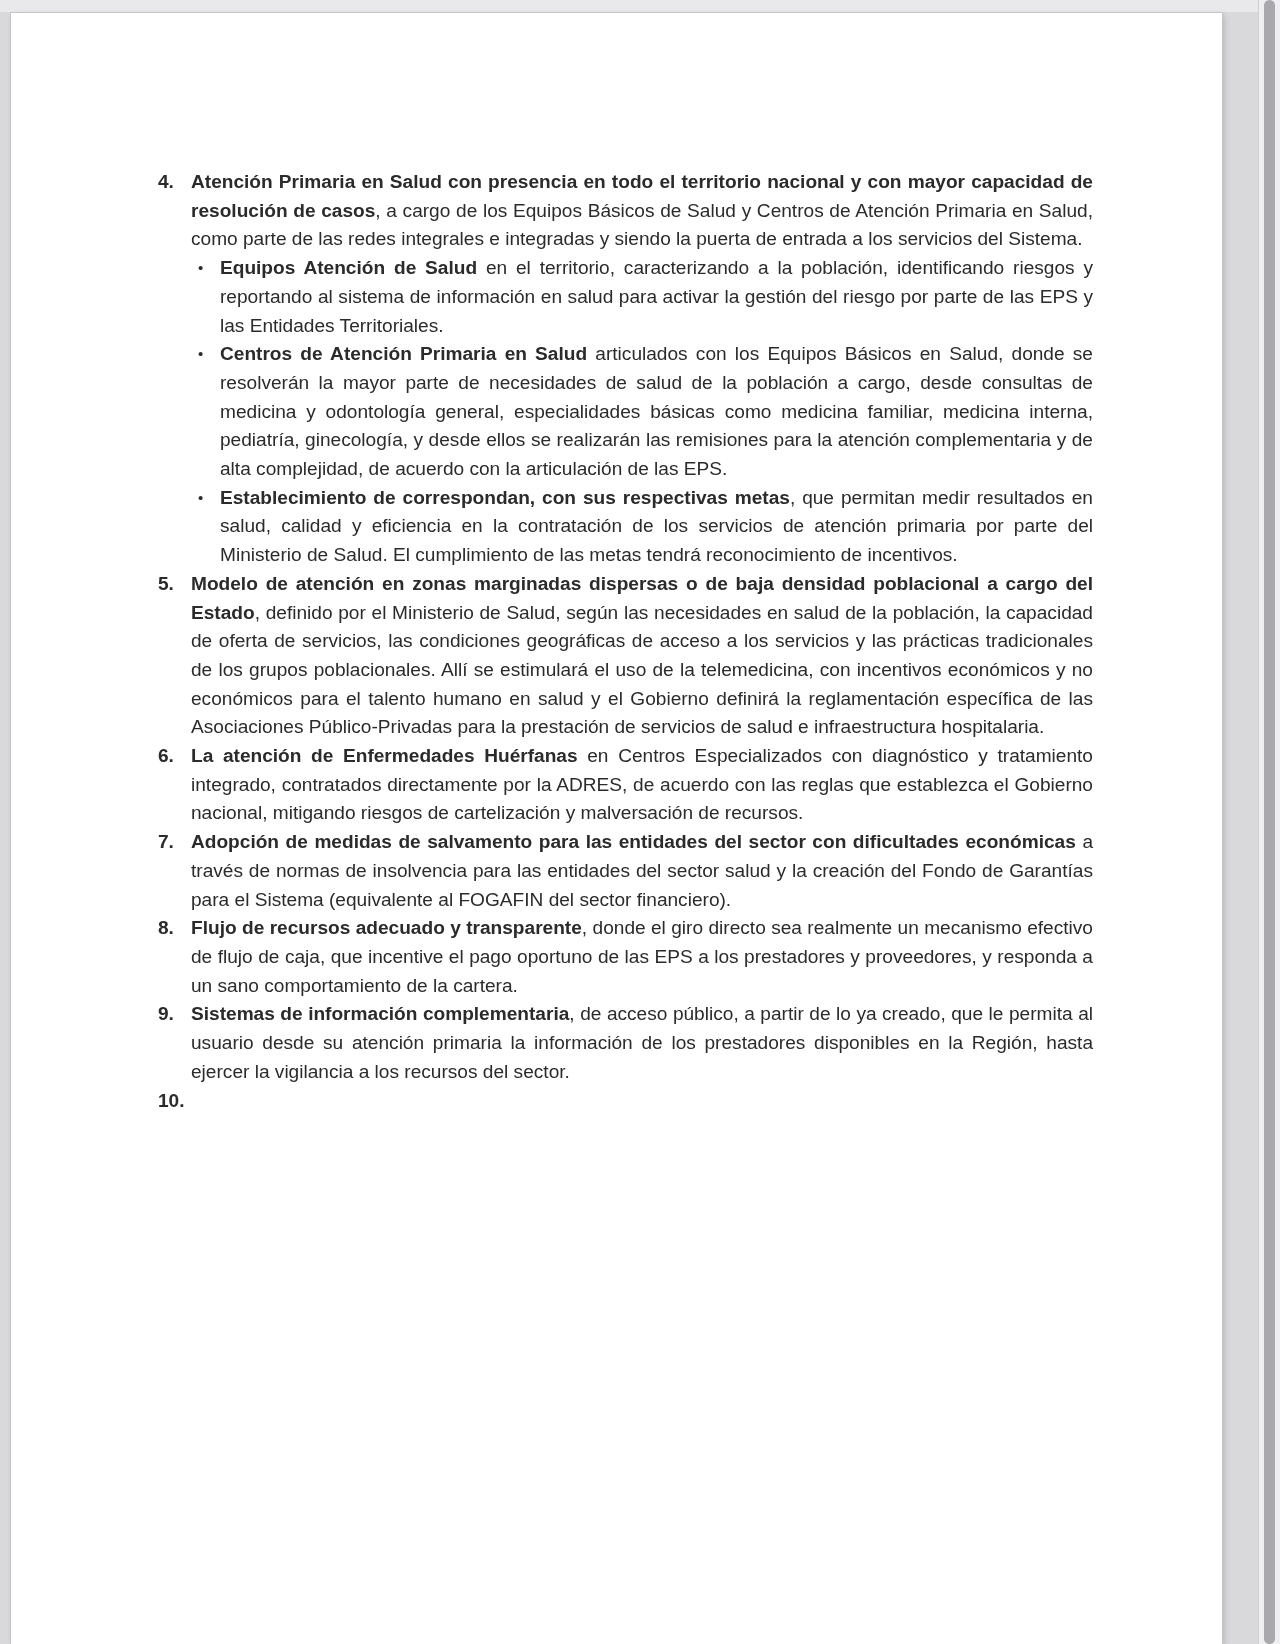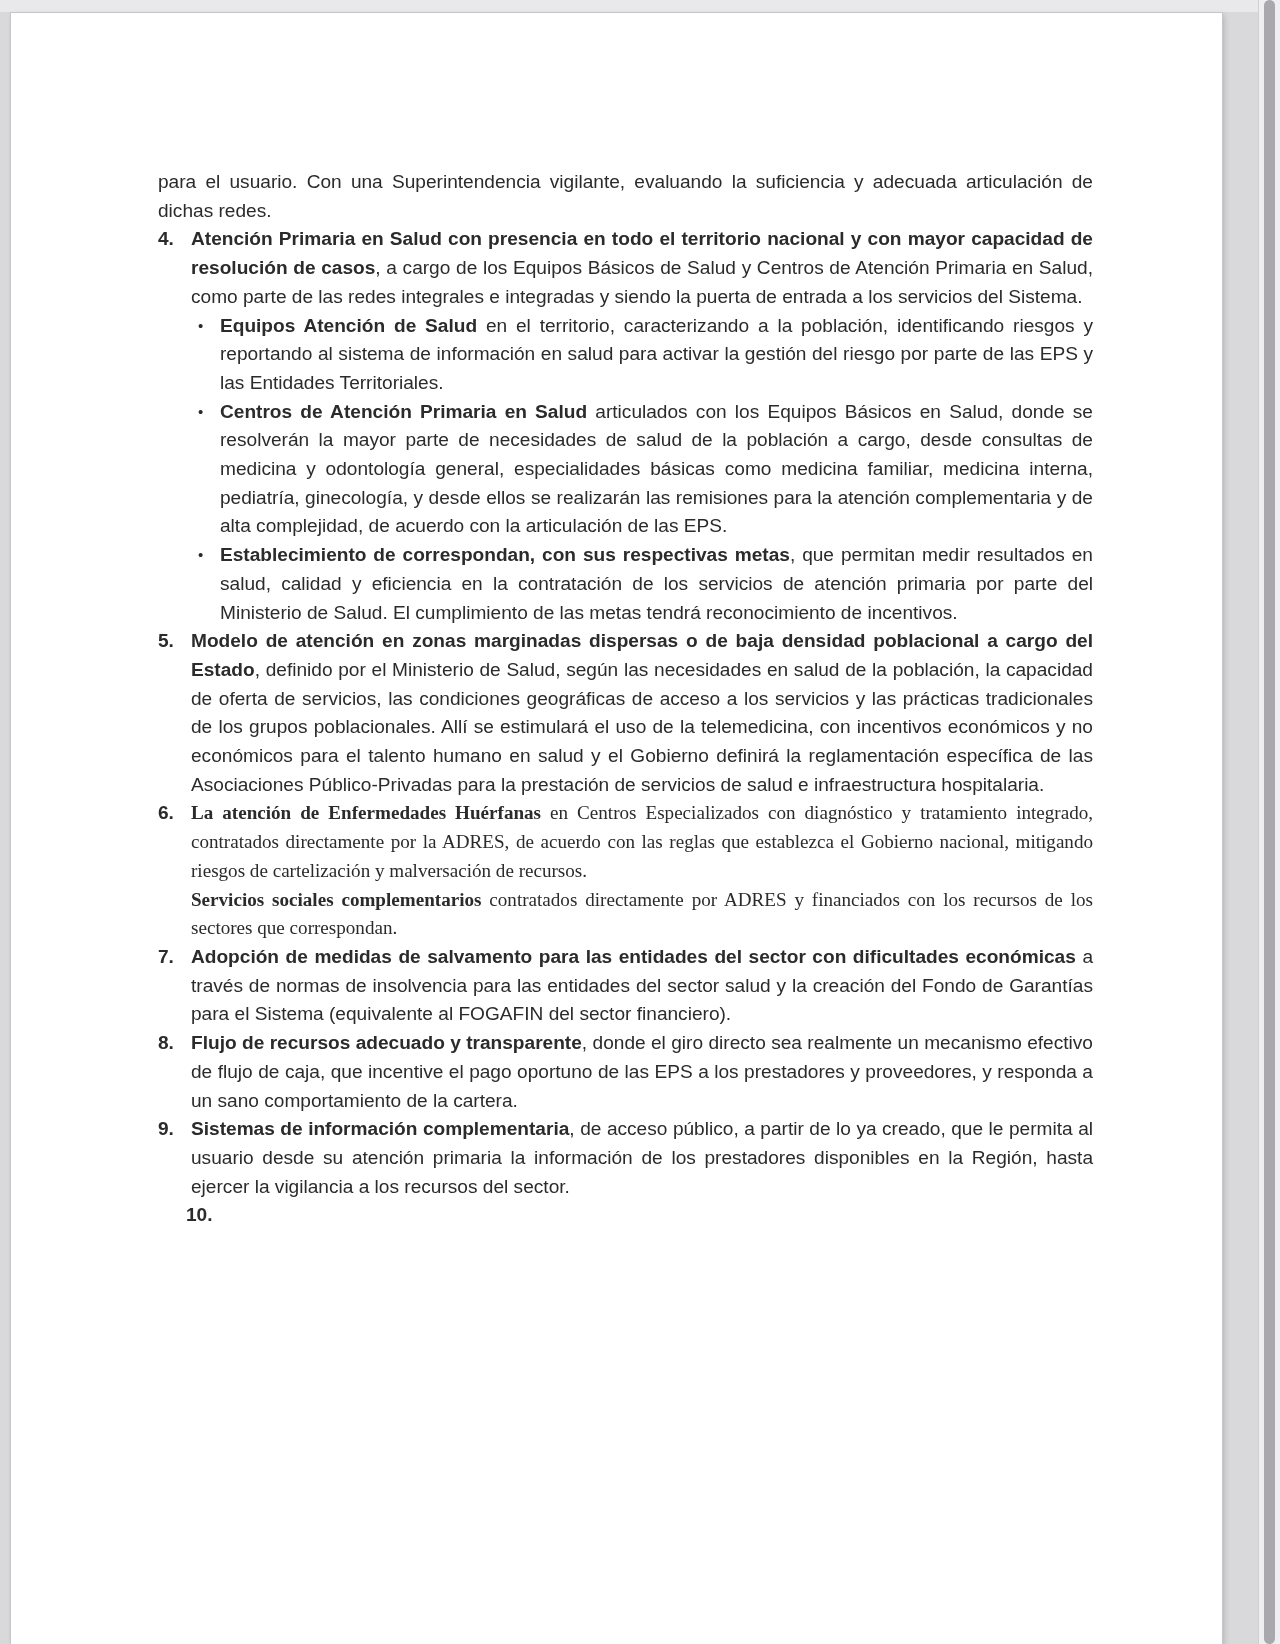--- a/index.html
+++ b/index.html
@@ -78,21 +78,20 @@
 
   .para {
     margin: 0;
     padding: 0;
     text-align: justify;
   }
 
   
   .cont {
     padding-left: 33px;
-    font-family: Liberation Serif, serif;
   }
 
   
   .num-item {
     position: relative;
     padding-left: 33px;
   }
   .num-item > .marker {
     position: absolute;
     left: 0;
@@ -101,21 +100,20 @@
     text-align: left;
     font-weight: bold;
     text-align: justify;
   }
   
   .num-item.wide-marker {
     padding-left: 75px;
   }
   .num-item.wide-marker > .marker {
     width: 60px;
-    margin-left: 28px;
   }
 
   
   .bul-item {
     position: relative;
     padding-left: 62px;
   }
   .bul-item > .bullet {
     position: absolute;
     left: 40px;
@@ -132,29 +130,27 @@
 </style>
 </head>
 <body>
 
 <div id="viewer">
 
   <div id="top-strip"></div>
 
   <div id="page">
     <div id="doc-body">
-        <p class="para"><span class="runs"><span>para el usuario. Con una Superintendencia vigilante, evaluando la suficiencia y adecuada articulación de dichas redes.</span></span></p>
         <p class="para num-item"><span class="marker">4.</span><span class="runs"><b>Atención Primaria en Salud con presencia en todo el territorio nacional y con mayor capacidad de resolución de casos</b><span>, a cargo de los Equipos Básicos de Salud y Centros de Atención Primaria en Salud, como parte de las redes integrales e integradas y siendo la puerta de entrada a los servicios del Sistema.</span></span></p>
         <p class="para bul-item"><span class="bullet">•</span><span class="runs"><b>Equipos Atención de Salud</b><span> en el territorio, caracterizando a la población, identificando riesgos y reportando al sistema de información en salud para activar la gestión del riesgo por parte de las EPS y las Entidades Territoriales.</span></span></p>
         <p class="para bul-item"><span class="bullet">•</span><span class="runs"><b>Centros de Atención Primaria en Salud</b><span> articulados con los Equipos Básicos en Salud, donde se resolverán la mayor parte de necesidades de salud de la población a cargo, desde consultas de medicina y odontología general, especialidades básicas como medicina familiar, medicina interna, pediatría, ginecología, y desde ellos se realizarán las remisiones para la atención complementaria y de alta complejidad, de acuerdo con la articulación de las EPS.</span></span></p>
         <p class="para bul-item"><span class="bullet">•</span><span class="runs"><b>Establecimiento de correspondan, con sus respectivas metas</b><span>, que permitan medir resultados en salud, calidad y eficiencia en la contratación de los servicios de atención primaria por parte del Ministerio de Salud. El cumplimiento de las metas tendrá reconocimiento de incentivos.</span></span></p>
         <p class="para num-item"><span class="marker">5.</span><span class="runs"><b>Modelo de atención en zonas marginadas dispersas o de baja densidad poblacional a cargo del Estado</b><span>, definido por el Ministerio de Salud, según las necesidades en salud de la población, la capacidad de oferta de servicios, las condiciones geográficas de acceso a los servicios y las prácticas tradicionales de los grupos poblacionales. Allí se estimulará el uso de la telemedicina, con incentivos económicos y no económicos para el talento humano en salud y el Gobierno definirá la reglamentación específica de las Asociaciones Público-Privadas para la prestación de servicios de salud e infraestructura hospitalaria.</span></span></p>
         <p class="para num-item"><span class="marker">6.</span></p>
         <p class="para cont"><span class="runs"><b>La atención de Enfermedades Huérfanas</b><span> en Centros Especializados con diagnóstico y tratamiento integrado, contratados directamente por la ADRES, de acuerdo con las reglas que establezca el Gobierno nacional, mitigando riesgos de cartelización y malversación de recursos.</span></span></p>
-        <p class="para cont"><span class="runs"><b>Servicios sociales complementarios</b><span> contratados directamente por ADRES y financiados con los recursos de los sectores que correspondan.</span></span></p>
         <p class="para num-item"><span class="marker">7.</span><span class="runs"><b>Adopción de medidas de salvamento para las entidades del sector con dificultades económicas</b><span> a través de normas de insolvencia para las entidades del sector salud y la creación del Fondo de Garantías para el Sistema (equivalente al FOGAFIN del sector financiero).</span></span></p>
         <p class="para num-item"><span class="marker">8.</span><span class="runs"><b>Flujo de recursos adecuado y transparente</b><span>, donde el giro directo sea realmente un mecanismo efectivo de flujo de caja, que incentive el pago oportuno de las EPS a los prestadores y proveedores, y responda a un sano comportamiento de la cartera.</span></span></p>
         <p class="para num-item"><span class="marker">9.</span><span class="runs"><b>Sistemas de información complementaria</b><span>, de acceso público, a partir de lo ya creado, que le permita al usuario desde su atención primaria la información de los prestadores disponibles en la Región, hasta ejercer la vigilancia a los recursos del sector.</span></span></p>
         <p class="para num-item wide-marker"><span class="marker">10.</span></p>
       </div>
   </div>
 
   <div id="scrollbar-track">
     <div id="scrollbar-thumb"></div>
   </div>

